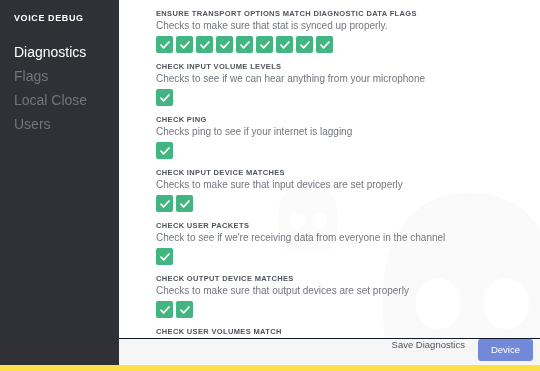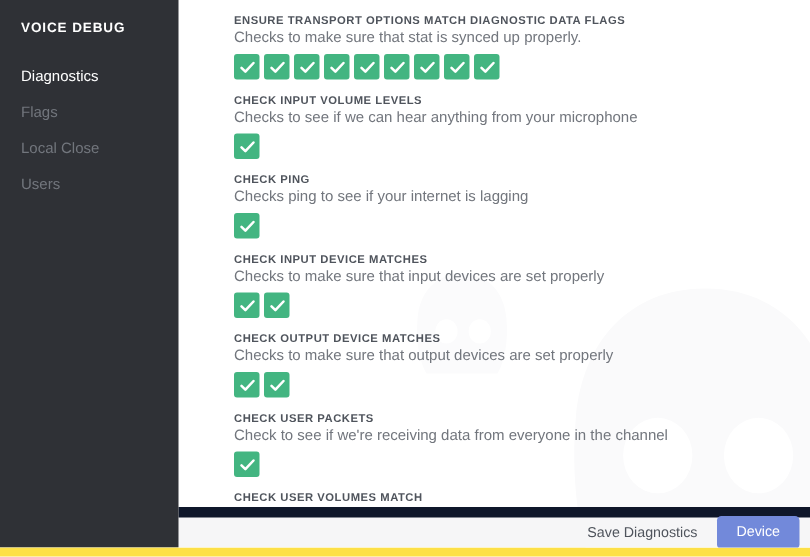--- a/index.html
+++ b/index.html
@@ -52,21 +52,21 @@
     letter-spacing: 0.6px;
     padding: 13px 0 0 14px;
     margin: 0 0 16px 0;
     line-height: 11px;
   }
   .nav {
     display: block;
   }
   .nav-item {
     display: block;
-    font-size: 10px;
+    font-size: 14px;
     line-height: 12px;
     padding: 6px 0 6px 14px;
     color: #72767d;
     cursor: pointer;
     white-space: nowrap;
   }
   .nav-item.active {
     color: #ffffff;
   }
 
@@ -161,23 +161,22 @@
   }
 
   
   .footer {
     position: absolute;
     left: 119px;
     right: 0;
     bottom: 0;
     height: 27px;
     background: #f6f6f7;
-    border-top: 7px solid #0f172a;
+    border-top: 1px solid #0f172a;
     display: flex;
-    align-items: center;
     justify-content: flex-end;
     padding: 0 7px 0 0;
     box-sizing: border-box;
     z-index: 4;
   }
   .save-link {
     font-size: 9.5px;
     color: #4f545c;
     margin-right: 13px;
     cursor: pointer;
@@ -318,40 +317,40 @@
                 </div>
               <div class="checkbox">
                   <svg width="12" height="12" viewBox="0 0 12 12">
                     <path d="M2 6.2 L4.6 8.8 L10 3" fill="none" stroke="#ffffff" stroke-width="1.7" stroke-linecap="round" stroke-linejoin="round"></path>
                   </svg>
                 </div>
             </div>
           </div>
 
           <div class="section">
+            <div class="section-title">CHECK USER PACKETS</div>
+            <div class="section-desc">Check to see if we're receiving data from everyone in the channel</div>
+            <div class="checkbox-row">
+              <div class="checkbox">
+                  <svg width="12" height="12" viewBox="0 0 12 12">
+                    <path d="M2 6.2 L4.6 8.8 L10 3" fill="none" stroke="#ffffff" stroke-width="1.7" stroke-linecap="round" stroke-linejoin="round"></path>
+                  </svg>
+                </div>
+            </div>
+          </div>
+
+          <div class="section">
             <div class="section-title">CHECK OUTPUT DEVICE MATCHES</div>
             <div class="section-desc">Checks to make sure that output devices are set properly</div>
             <div class="checkbox-row">
               <div class="checkbox">
                   <svg width="12" height="12" viewBox="0 0 12 12">
                     <path d="M2 6.2 L4.6 8.8 L10 3" fill="none" stroke="#ffffff" stroke-width="1.7" stroke-linecap="round" stroke-linejoin="round"></path>
                   </svg>
                 </div>
-              <div class="checkbox">
-                  <svg width="12" height="12" viewBox="0 0 12 12">
-                    <path d="M2 6.2 L4.6 8.8 L10 3" fill="none" stroke="#ffffff" stroke-width="1.7" stroke-linecap="round" stroke-linejoin="round"></path>
-                  </svg>
-                </div>
-            </div>
-          </div>
-
-          <div class="section">
-            <div class="section-title">CHECK USER PACKETS</div>
-            <div class="section-desc">Check to see if we're receiving data from everyone in the channel</div>
-            <div class="checkbox-row">
               <div class="checkbox">
                   <svg width="12" height="12" viewBox="0 0 12 12">
                     <path d="M2 6.2 L4.6 8.8 L10 3" fill="none" stroke="#ffffff" stroke-width="1.7" stroke-linecap="round" stroke-linejoin="round"></path>
                   </svg>
                 </div>
             </div>
           </div>
 
           <div class="section">
             <div class="section-title">CHECK USER VOLUMES MATCH</div>

